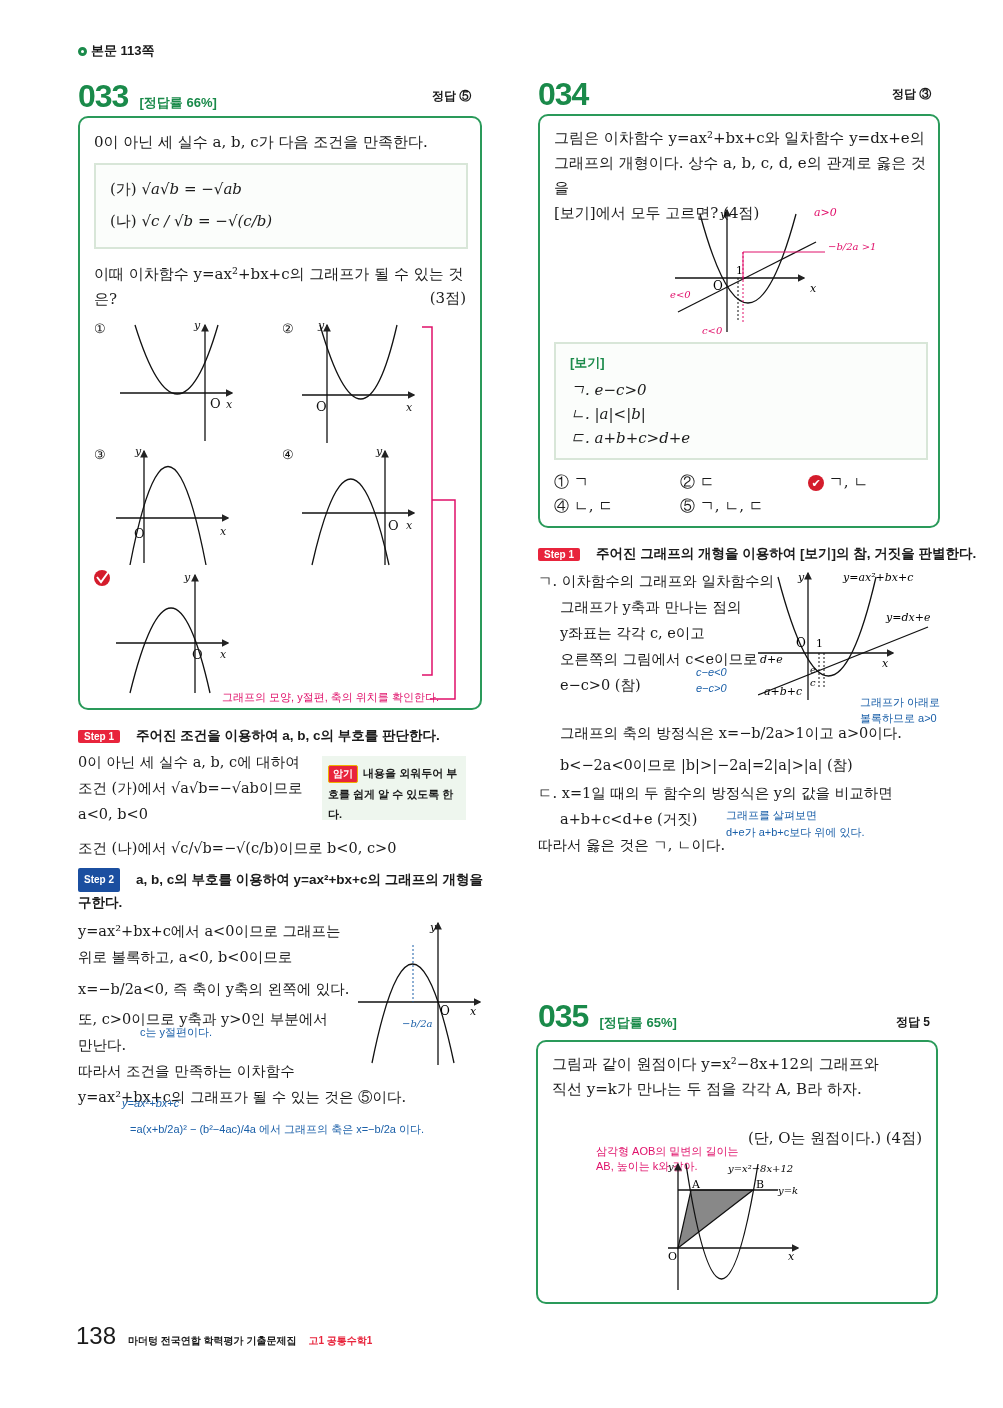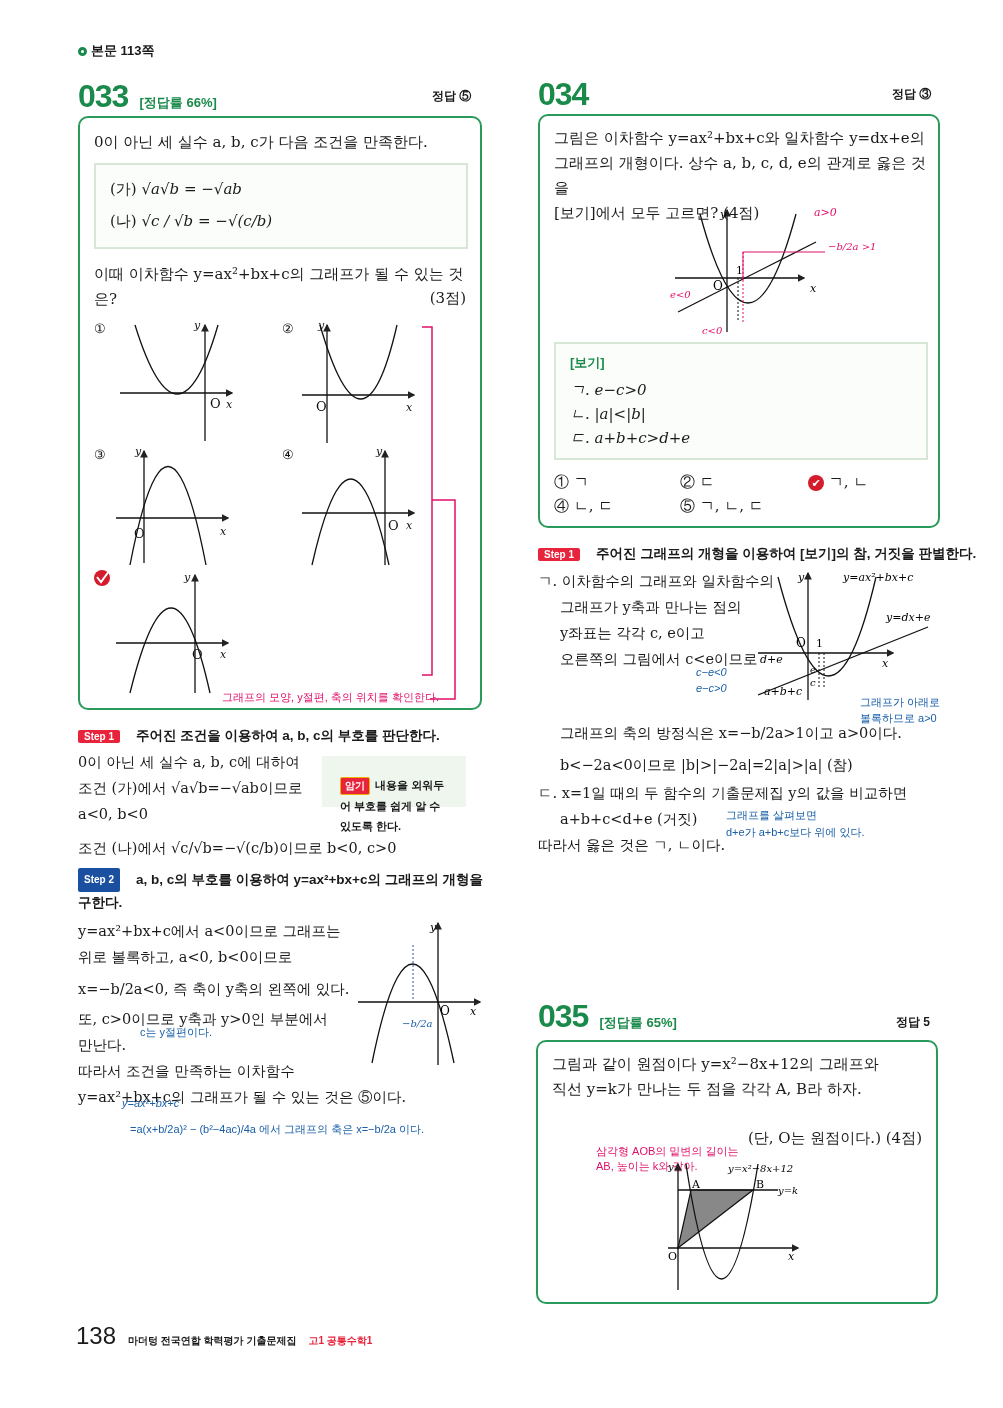--- a/index.html
+++ b/index.html
@@ -117,21 +117,21 @@
 
 <div class="abs" style="left:78px;top:727px;width:410px;">
   <div class="hd"><span class="step red">Step 1</span><span>주어진 조건을 이용하여 a, b, c의 부호를 판단한다.</span></div>
   <div class="sol" style="margin-top:4px;">
     <div>0이 아닌 세 실수 a, b, c에 대하여</div>
     <div>조건 (가)에서 √a√b=−√ab이므로</div>
     <div>a&lt;0, b&lt;0</div>
     <div style="margin-top:8px;">조건 (나)에서 √c/√b=−√(c/b)이므로 b&lt;0, c&gt;0</div>
   </div>
 </div>
-<div class="abs" style="left:322px;top:756px;width:144px;height:51px;background:#eef6ee;padding:18px;box-sizing:border-box;">
+<div class="abs" style="left:322px;top:756px;width:144px;height:64px;background:#eef6ee;padding:6px;box-sizing:border-box;">
   <span class="amgi">암기</span>
   <span class="note" style="font-weight:bold;line-height:18px;">내용을 외워두어 부호를 쉽게 알 수 있도록 한다.</span>
 </div>
 
 <div class="abs" style="left:78px;top:868px;width:410px;">
   <div class="hd" style="line-height:22px;"><span class="step navy">Step 2</span><span>a, b, c의 부호를 이용하여 y=ax²+bx+c의 그래프의 개형을 구한다.</span></div>
 </div>
 <div class="abs sol" style="left:78px;top:918px;width:280px;">
   <div>y=ax²+bx+c에서 a&lt;0이므로 그래프는</div>
   <div>위로 볼록하고, a&lt;0, b&lt;0이므로</div>
@@ -211,27 +211,28 @@
 </div>
 
 <div class="abs hd" style="left:538px;top:545px;">
   <span class="step red">Step 1</span><span>주어진 그래프의 개형을 이용하여 [보기]의 참, 거짓을 판별한다.</span>
 </div>
 <div class="abs sol" style="left:538px;top:568px;width:250px;">
   <div>ㄱ. 이차함수의 그래프와 일차함수의</div>
   <div style="padding-left:22px;">그래프가 y축과 만나는 점의</div>
   <div style="padding-left:22px;">y좌표는 각각 c, e이고</div>
   <div style="padding-left:22px;">오른쪽의 그림에서 c&lt;e이므로</div>
+  <div style="padding-left:22px;">e−c&gt;0 (참)</div>
 </div>
 <div class="abs sol" style="left:560px;top:720px;width:380px;">
   <div>그래프의 축의 방정식은 x=−b/2a&gt;1이고 a&gt;0이다.</div>
   <div style="margin-top:6px;">b&lt;−2a&lt;0이므로 |b|&gt;|−2a|=2|a|&gt;|a| (참)</div>
 </div>
 <div class="abs sol" style="left:538px;top:780px;width:400px;">
-  <div>ㄷ. x=1일 때의 두 함수의 기출문제집 y의 값을 비교하면</div>
+  <div>ㄷ. x=1일 때의 두 함수의 방정식은 y의 값을 비교하면</div>
   <div style="padding-left:22px;">a+b+c&lt;d+e (거짓)</div>
   <div>따라서 옳은 것은 ㄱ, ㄴ이다.</div>
 </div>
 <div class="abs note blue it" style="left:696px;top:666px;">c−e&lt;0</div>
 <div class="abs note blue it" style="left:696px;top:682px;">e−c&gt;0</div>
 <div class="abs note blue" style="left:860px;top:694px;width:90px;line-height:16px;">그래프가 아래로 볼록하므로 a&gt;0</div>
 <div class="abs note blue" style="left:726px;top:808px;">그래프를 살펴보면</div>
 <div class="abs note blue" style="left:726px;top:825px;">d+e가 a+b+c보다 위에 있다.</div>
 <svg class="abs" style="left:758px;top:565px;" width="190" height="135">
   <defs>

